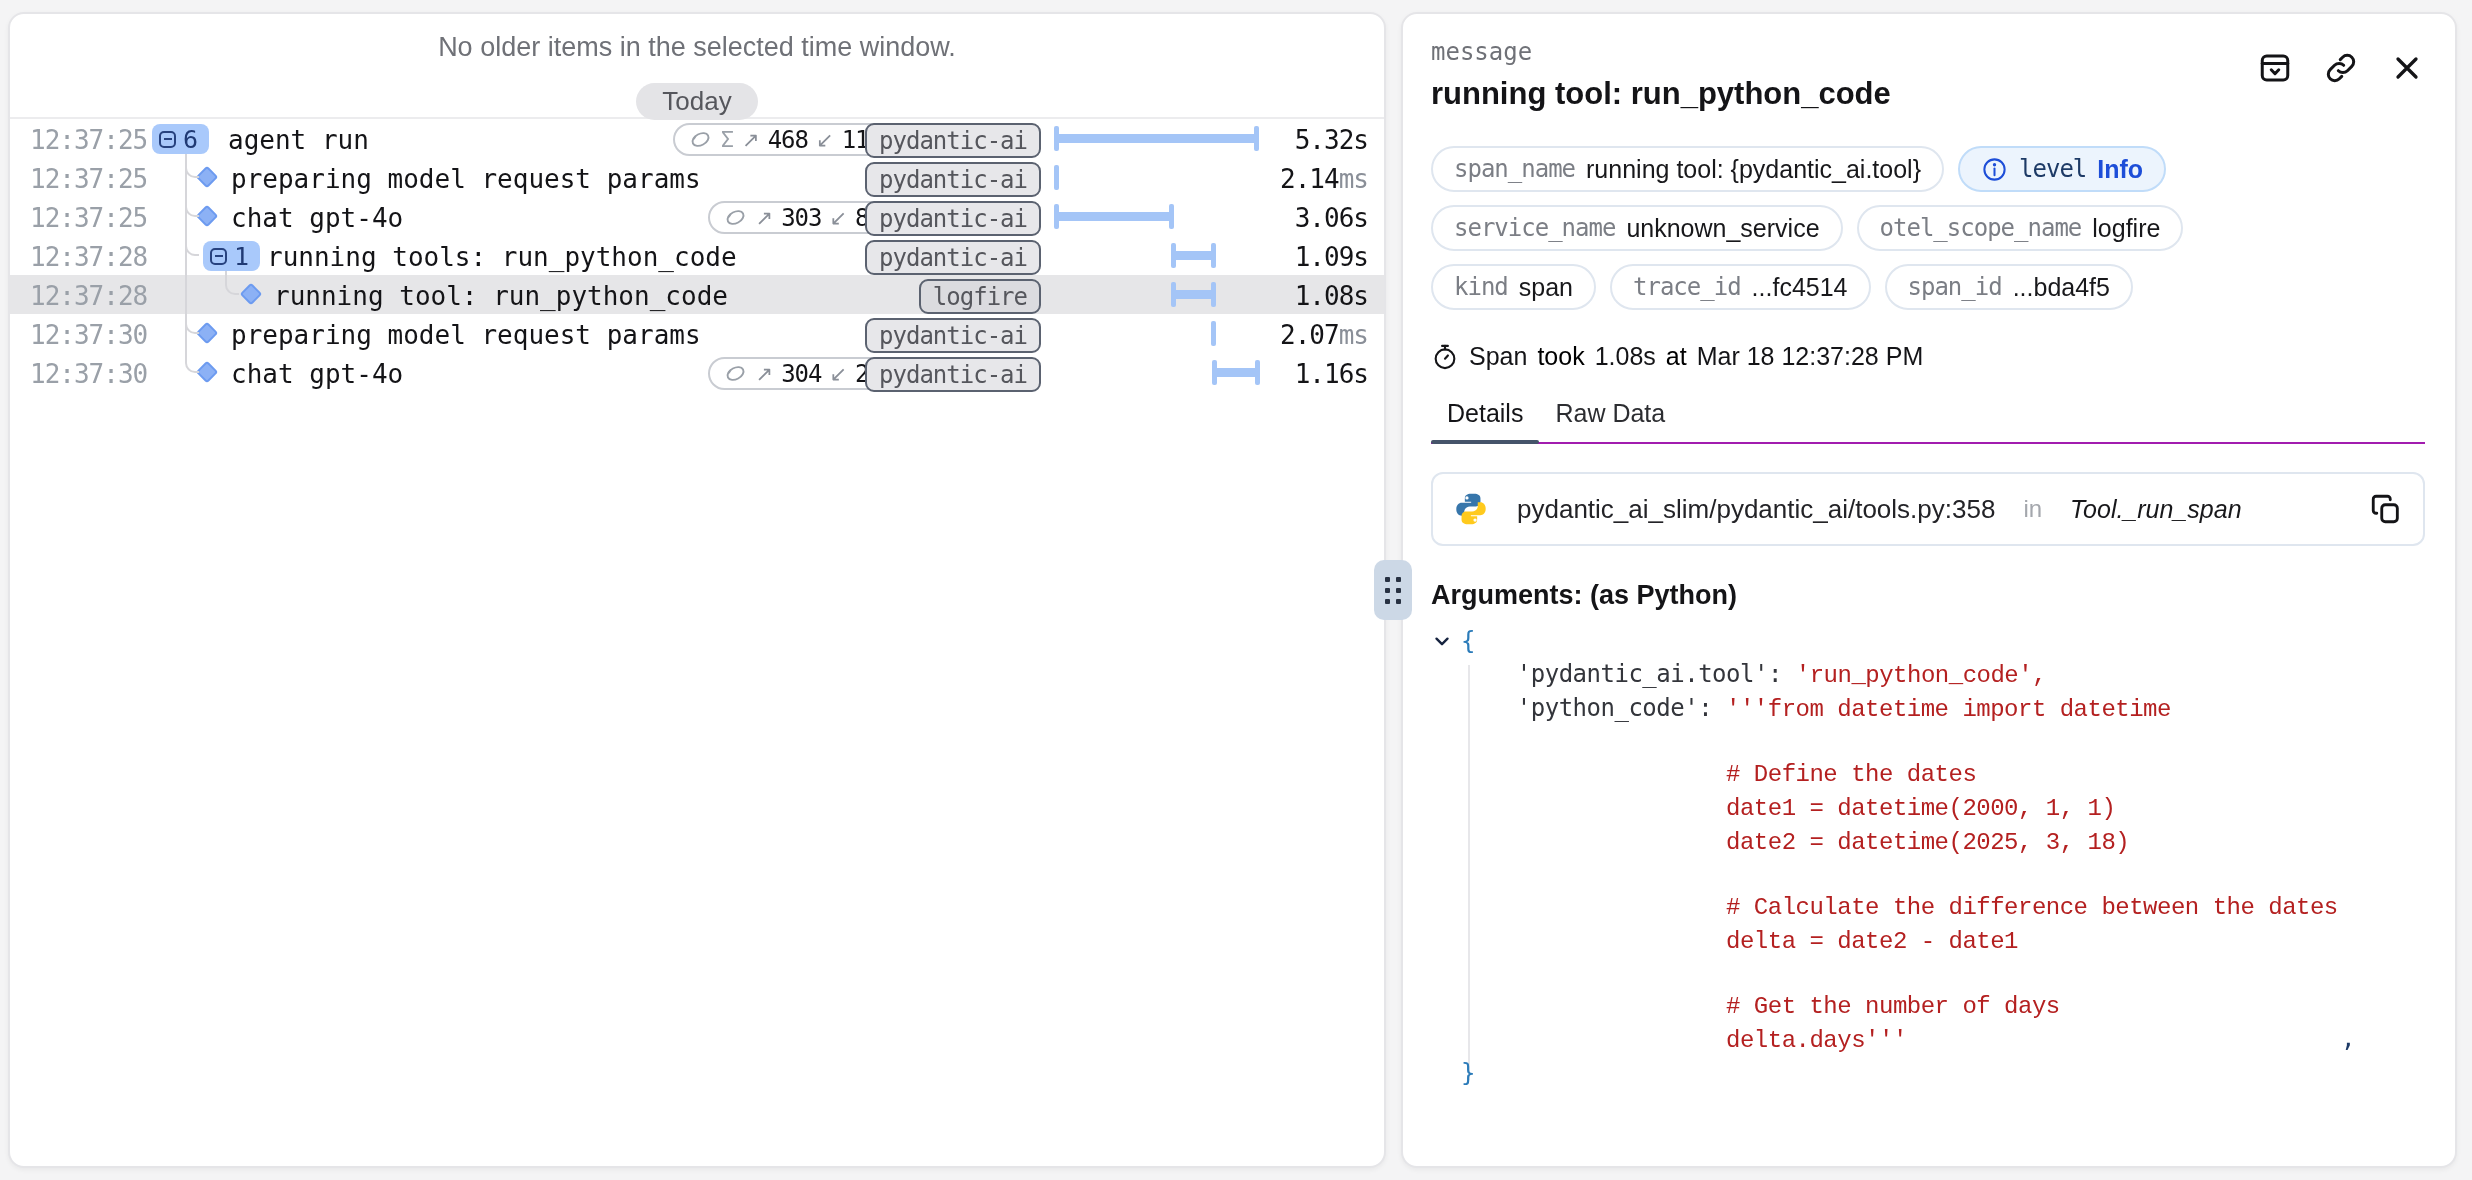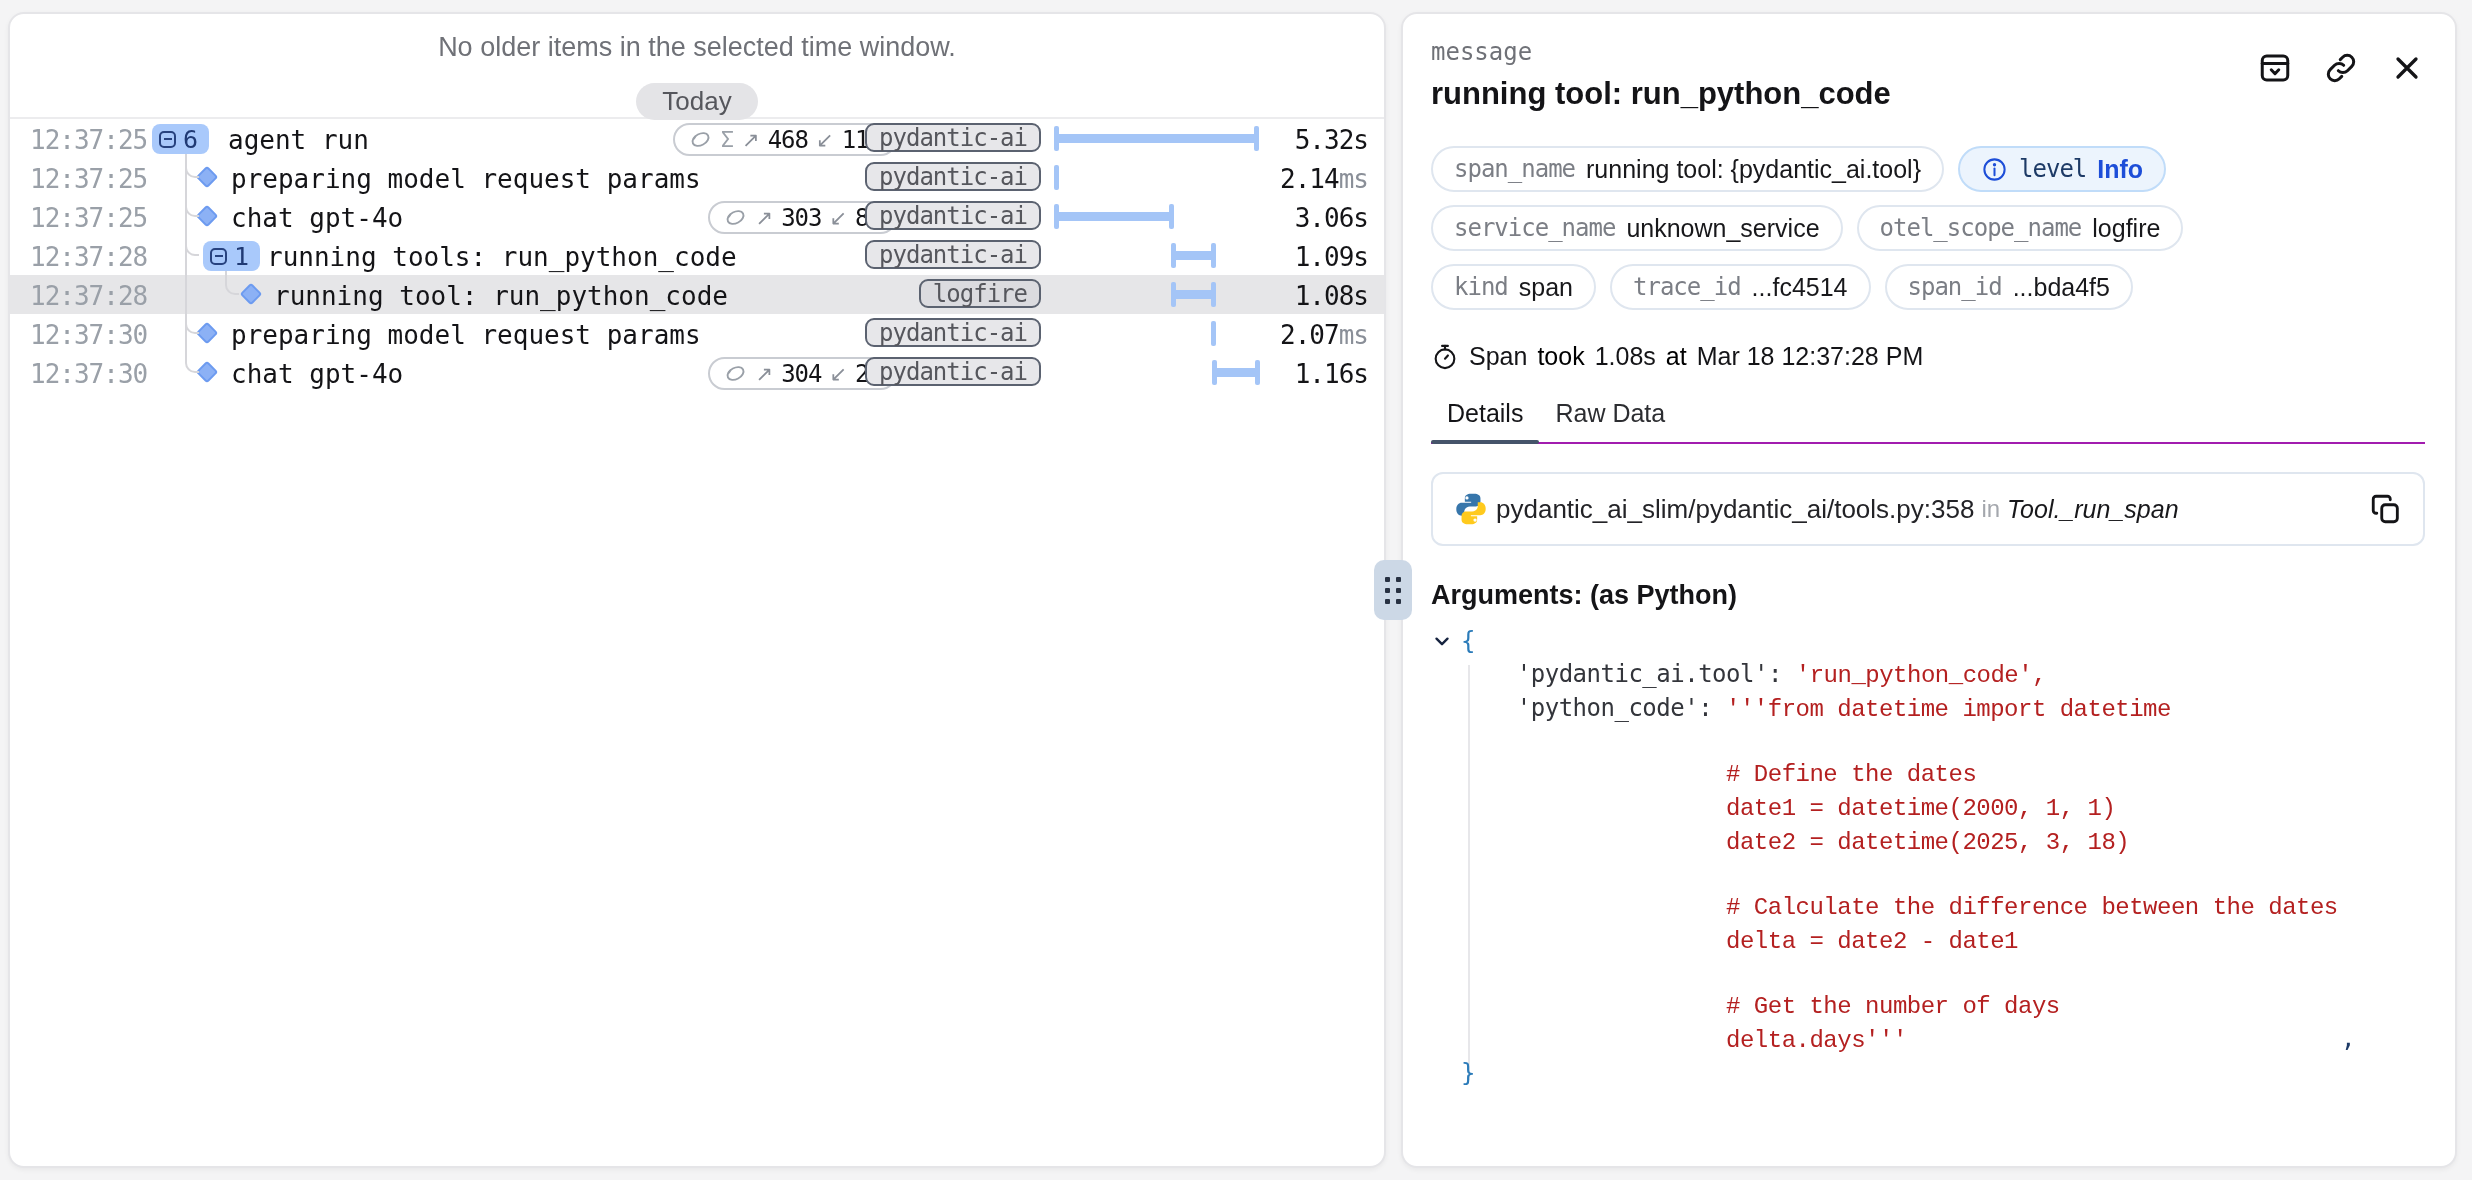--- a/index.html
+++ b/index.html
@@ -44,21 +44,21 @@
   .conn.vline { border-left:2px solid #d6d6da; width:2px; }
   .tok-badge {
     position:absolute; top:4px; right:487px; height:33px; display:flex; align-items:center; gap:8px;
     border:2px solid #c9ccd2; border-radius:999px; padding:0 13px; background:#fff;
   }
   .tok-badge .coin { display:flex; }
   .tok-badge .sig { font:22px "DejaVu Sans Mono", monospace; color:#9aa0a8; }
   .tok-badge .arr { font-size:21px; color:#8a8f98; }
   .tok-badge .n { font:24px "DejaVu Sans Mono", monospace; color:#141417; letter-spacing:-1px; }
   .tag-pill {
-    position:absolute; top:4px; right:343px; height:29px; display:flex; align-items:center;
+    position:absolute; top:4px; right:343px; height:35px; display:flex; align-items:center;
     border:2px solid #5b6270; border-radius:9px; background:#e7e7ea; padding:0 12px;
     font:24px "DejaVu Sans Mono", monospace; color:#55565c; letter-spacing:-1px;
   }
   .row.selected .tag-pill { background:#dbdbdf; }
   .timeline { position:absolute; left:1046px; top:0; width:201px; height:39px; }
   .bar-mid { position:absolute; top:15px; height:9px; background:#a4c5f7; }
   .bar-cap { position:absolute; top:7px; width:5px; height:25px; background:#a4c5f7; border-radius:2px; }
   .t-dur { position:absolute; right:16px; top:6px; font:26px "DejaVu Sans Mono", monospace; color:#141417; letter-spacing:-1px; }
   .t-dur .u-ms { color:#8a8f98; }
   
@@ -88,21 +88,21 @@
   .pill.level .pv { color:#1d4ed8; font-weight:600; }
   .timing { margin-top:32px; display:flex; align-items:center; gap:10px; font-size:25px; }
   .timing .g { color:#000000; }
   .timing .d { color:#141417; }
   .tabs { margin-top:20px; position:relative; display:flex; border-bottom:2px solid #a21caf; }
   .tab { padding:8px 16px 14px; font-size:25px; color:#2c2d31; cursor:pointer; position:relative; background:none; border:none; font-family:inherit; }
   .tab.active { color:#141417; }
   .tab.active::after { content:""; position:absolute; left:0; right:0; bottom:-2px; height:4px; background:#45546a; border-radius:2px; }
   .loc-box {
     margin-top:28px; height:74px; border:2px solid #dfe6ef; border-radius:12px;
-    display:flex; align-items:center; padding:6px 20px; gap:7px;
+    display:flex; align-items:center; padding:6px 20px; gap:28px;
   }
   .loc-path { font-size:26px; color:#232327; }
   .loc-in { font-size:24px; color:#a4a7ad; }
   .loc-fn { font-size:25px; font-style:italic; color:#18181b; }
   .loc-copy { margin-left:auto; background:none; border:none; padding:0; cursor:pointer; display:flex; }
   .args-heading { margin-top:34px; font-size:27px; font-weight:700; color:#141417; }
   .code-wrap { position:relative; margin-top:14px; padding-left:30px; }
   .code-chevron { position:absolute; left:0; top:5px; cursor:pointer; }
   .code-guide { position:absolute; left:37px; top:40px; bottom:10px; width:2px; background:#e7e7ea; }
   .code-line { position:relative; font:24px "DejaVu Sans Mono", monospace; line-height:33px; white-space:pre; letter-spacing:-0.5px; }

